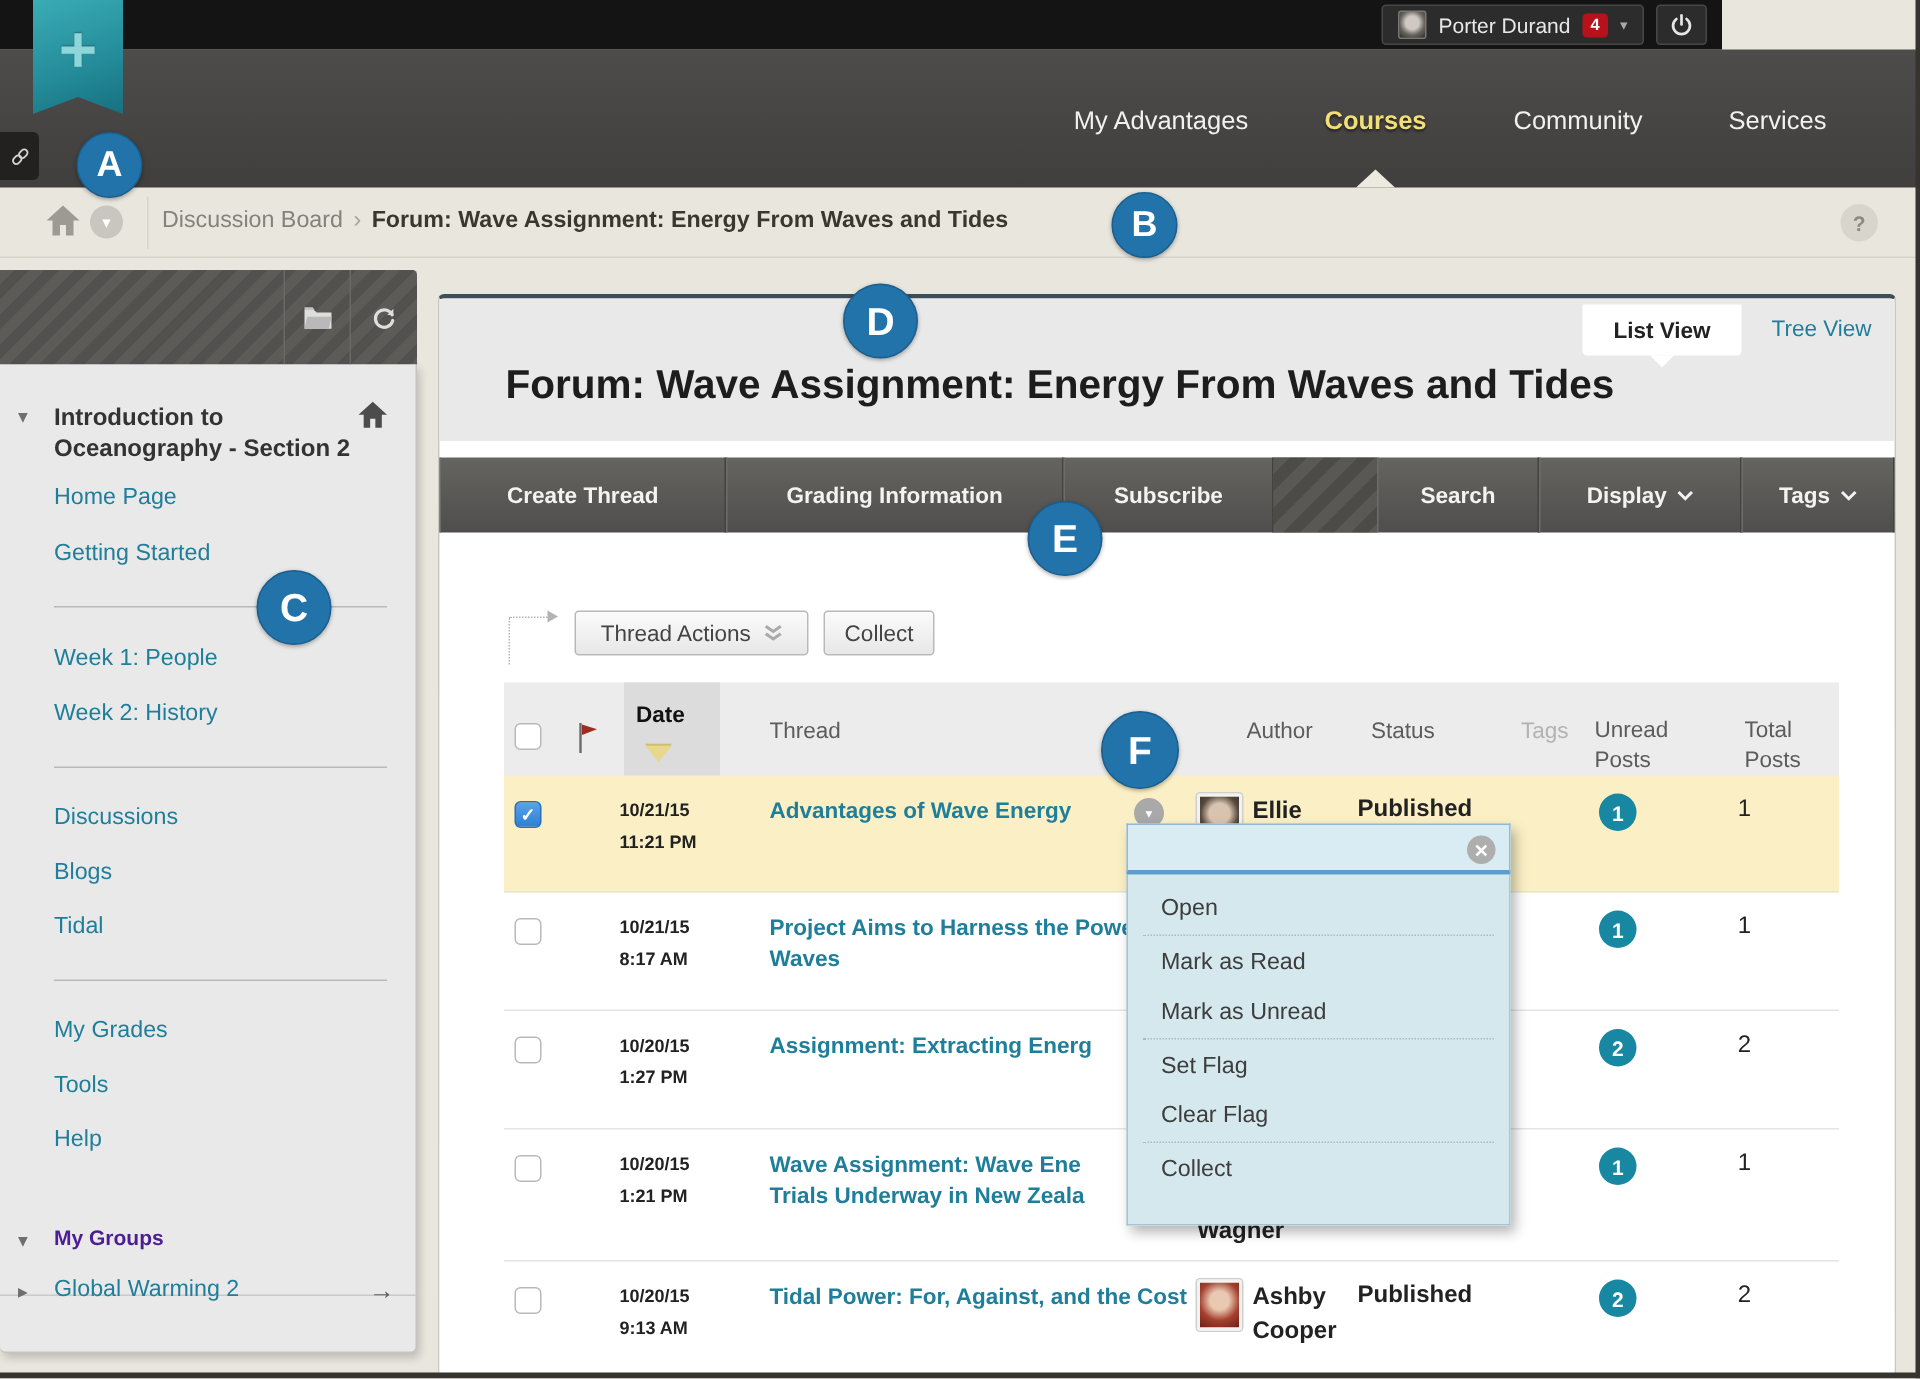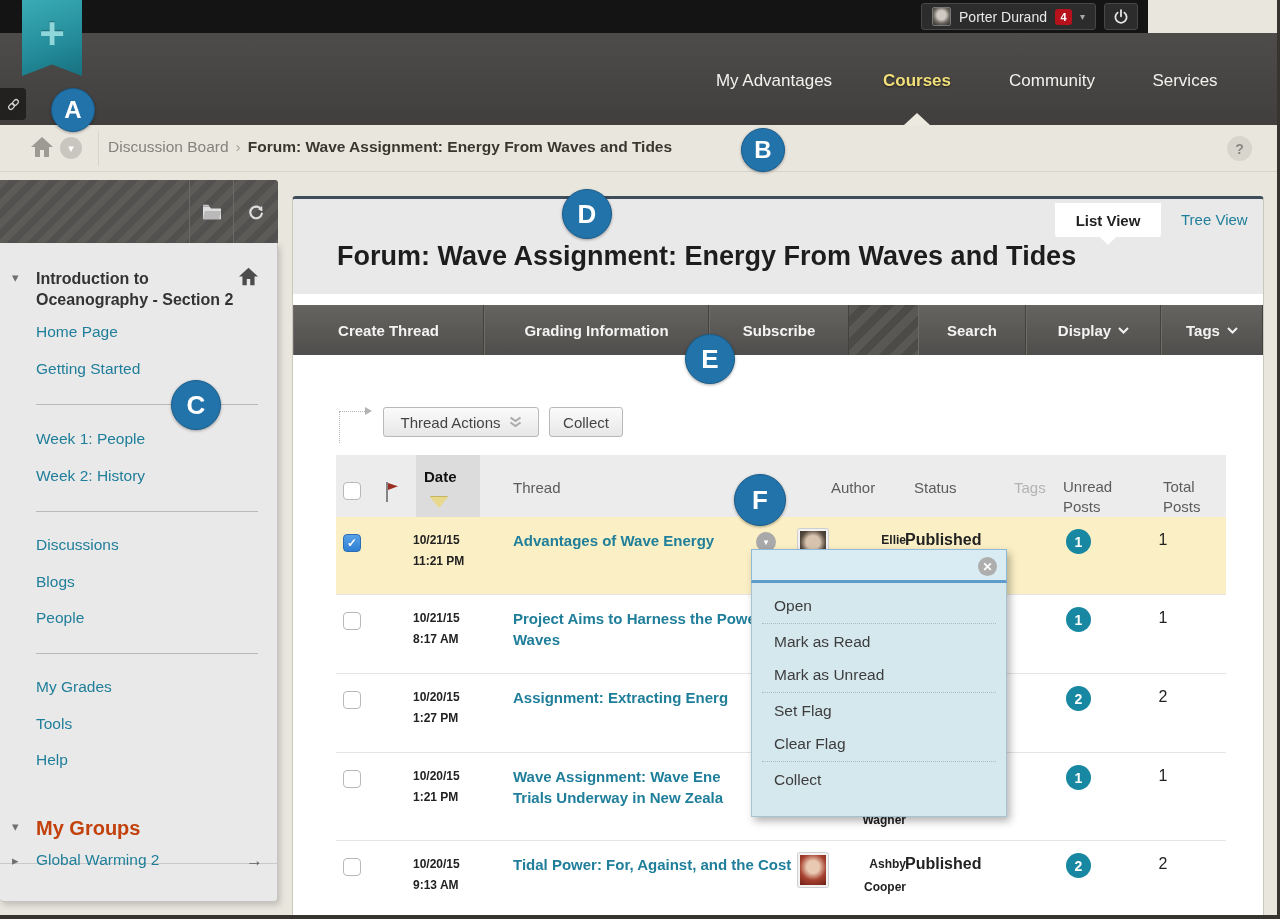--- a/index.html
+++ b/index.html
@@ -55,21 +55,21 @@
   .side-icon-btn { position:absolute; top:0; width:44px; height:63px; display:flex; align-items:center; justify-content:center; cursor:pointer; }
   #sidebar { position:absolute; left:0; top:243px; width:278px; height:659px; background:#e9e9e9;
     border-right:1px solid #c6c4c0; border-bottom:1px solid #c6c4c0; border-radius:0 0 4px 4px;
     box-shadow:2px 3px 6px rgba(0,0,0,.18); z-index:2; }
   #sidebar .caret { position:absolute; left:12px; color:#6f6f6f; font-size:13px; cursor:pointer; }
   #course-title { position:absolute; left:36px; top:25px; width:208px; font-size:16px; font-weight:bold; color:#333; line-height:21px; }
   #course-home { position:absolute; right:18px; top:24px; cursor:pointer; }
   .snav { position:absolute; left:36px; color:#1f7e9a; font-size:15.5px; text-decoration:none; cursor:pointer; white-space:nowrap; }
   .sdiv { position:absolute; left:36px; width:222px; height:1px; background:#b9b9b9; }
   #groups-div { position:absolute; left:0; top:620px; width:278px; height:1px; background:#c9c9c9; }
-  #mygroups-title { position:absolute; left:36px; top:574px; font-size:20px; font-weight:bold; color:#c2410c; }
+  #mygroups-title { position:absolute; left:36px; top:574px; font-size:14px; font-weight:bold; color:#4c1d95; }
   #group-arrow { position:absolute; right:14px; top:608px; color:#5f5f5f; font-size:17px; cursor:pointer; }
 
   
   #main { position:absolute; left:292px; top:196px; width:972px; height:723px; background:#fff;
     border-top:3px solid #3d4d59; border-left:1px solid #cac7bf; border-right:1px solid #cac7bf;
     border-radius:4px 4px 0 0; z-index:2; }
   #forum-head { position:absolute; left:0; top:0; width:970px; height:95px; background:#e9e9e9; border-radius:3px 3px 0 0; }
   #forum-title { position:absolute; left:44px; top:42px; font-size:27px; font-weight:bold; color:#1d1d1d; white-space:nowrap; }
   #listview-tab { position:absolute; left:762px; top:4px; width:106px; height:34px; background:#fff; border-radius:0 0 3px 3px;
     display:flex; align-items:center; justify-content:center; font-size:15px; font-weight:bold; color:#222; cursor:pointer; }
@@ -105,21 +105,21 @@
     display:flex; align-items:center; justify-content:center; }
   .checkbox.checked { background:linear-gradient(#58a2e8,#2f7fd3); border-color:#2a6db4; color:#fff; font-size:12px; font-weight:bold; }
 
   .trow { position:absolute; left:43px; width:890px; border-bottom:1px solid #e4e4e4; }
   .trow.hl { background:#fbf0c5; }
   .trow .cb { position:absolute; left:7px; top:17px; }
   .trow .dt { position:absolute; left:77px; top:13px; width:80px; font-size:12px; font-weight:bold; color:#222; line-height:21px; }
   .trow .ttl { position:absolute; left:177px; top:13px; width:295px; font-size:15px; font-weight:bold; color:#1f7e9a; line-height:21px; cursor:pointer; }
   .trow .trigger { position:absolute; left:420px; top:15px; width:20px; height:20px; border-radius:50%;
     background:#a9a9a9; color:#fff; font-size:9px; display:flex; align-items:center; justify-content:center; cursor:pointer; }
-  .trow .auth { position:absolute; left:462px; top:12px; width:108px; font-size:12px; font-weight:bold; color:#222; line-height:23px;text-align:right; }
+  .trow .auth { position:absolute; left:462px; top:12px; width:108px; font-size:16px; font-weight:bold; color:#222; line-height:23px; }
   .trow .auth .pav { float:left; width:30px; height:34px; margin-right:7px; border:2px solid #f2f2f2;
     box-shadow:0 0 0 1px #cfcfcf; border-radius:2px; }
   .pav.p1 { background:radial-gradient(circle at 50% 38%, #d8c3ae 0 30%, #574a3e 55%, #23201d 100%); }
   .pav.p2 { background:radial-gradient(circle at 50% 40%, #e9c9b2 0 28%, #a5402f 60%, #6e1f16 100%); }
   .trow .stat { position:absolute; left:569px; top:14px; font-size:16px; font-weight:bold; color:#222; }
   .trow .ubadge { position:absolute; left:730px; top:12px; width:25px; height:25px; border-radius:50%; background:#1787a2;
     color:#fff; font-size:14px; font-weight:bold; display:flex; align-items:center; justify-content:center; }
   .trow .tot { position:absolute; left:812px; top:14px; width:30px; text-align:center; font-size:16px; color:#222; }
 
   
@@ -229,21 +229,21 @@
       </svg>
   </span>
   <a class="snav" style="top:80px">Home Page</a>
   <a class="snav" style="top:117px">Getting Started</a>
   <div class="sdiv" style="top:161px"></div>
   <a class="snav" style="top:187px">Week 1: People</a>
   <a class="snav" style="top:224px">Week 2: History</a>
   <div class="sdiv" style="top:268px"></div>
   <a class="snav" style="top:293px">Discussions</a>
   <a class="snav" style="top:330px">Blogs</a>
-  <a class="snav" style="top:366px">People</a>
+  <a class="snav" style="top:366px">Tidal</a>
   <div class="sdiv" style="top:410px"></div>
   <a class="snav" style="top:435px">My Grades</a>
   <a class="snav" style="top:472px">Tools</a>
   <a class="snav" style="top:508px">Help</a>
   <div id="groups-div"></div>
   <span class="caret" style="top:576px">▾</span>
   <div id="mygroups-title">My Groups</div>
   <span class="caret" style="top:610px">▸</span>
   <a class="snav" style="top:608px">Global Warming 2</a>
   <span id="group-arrow">→</span>

